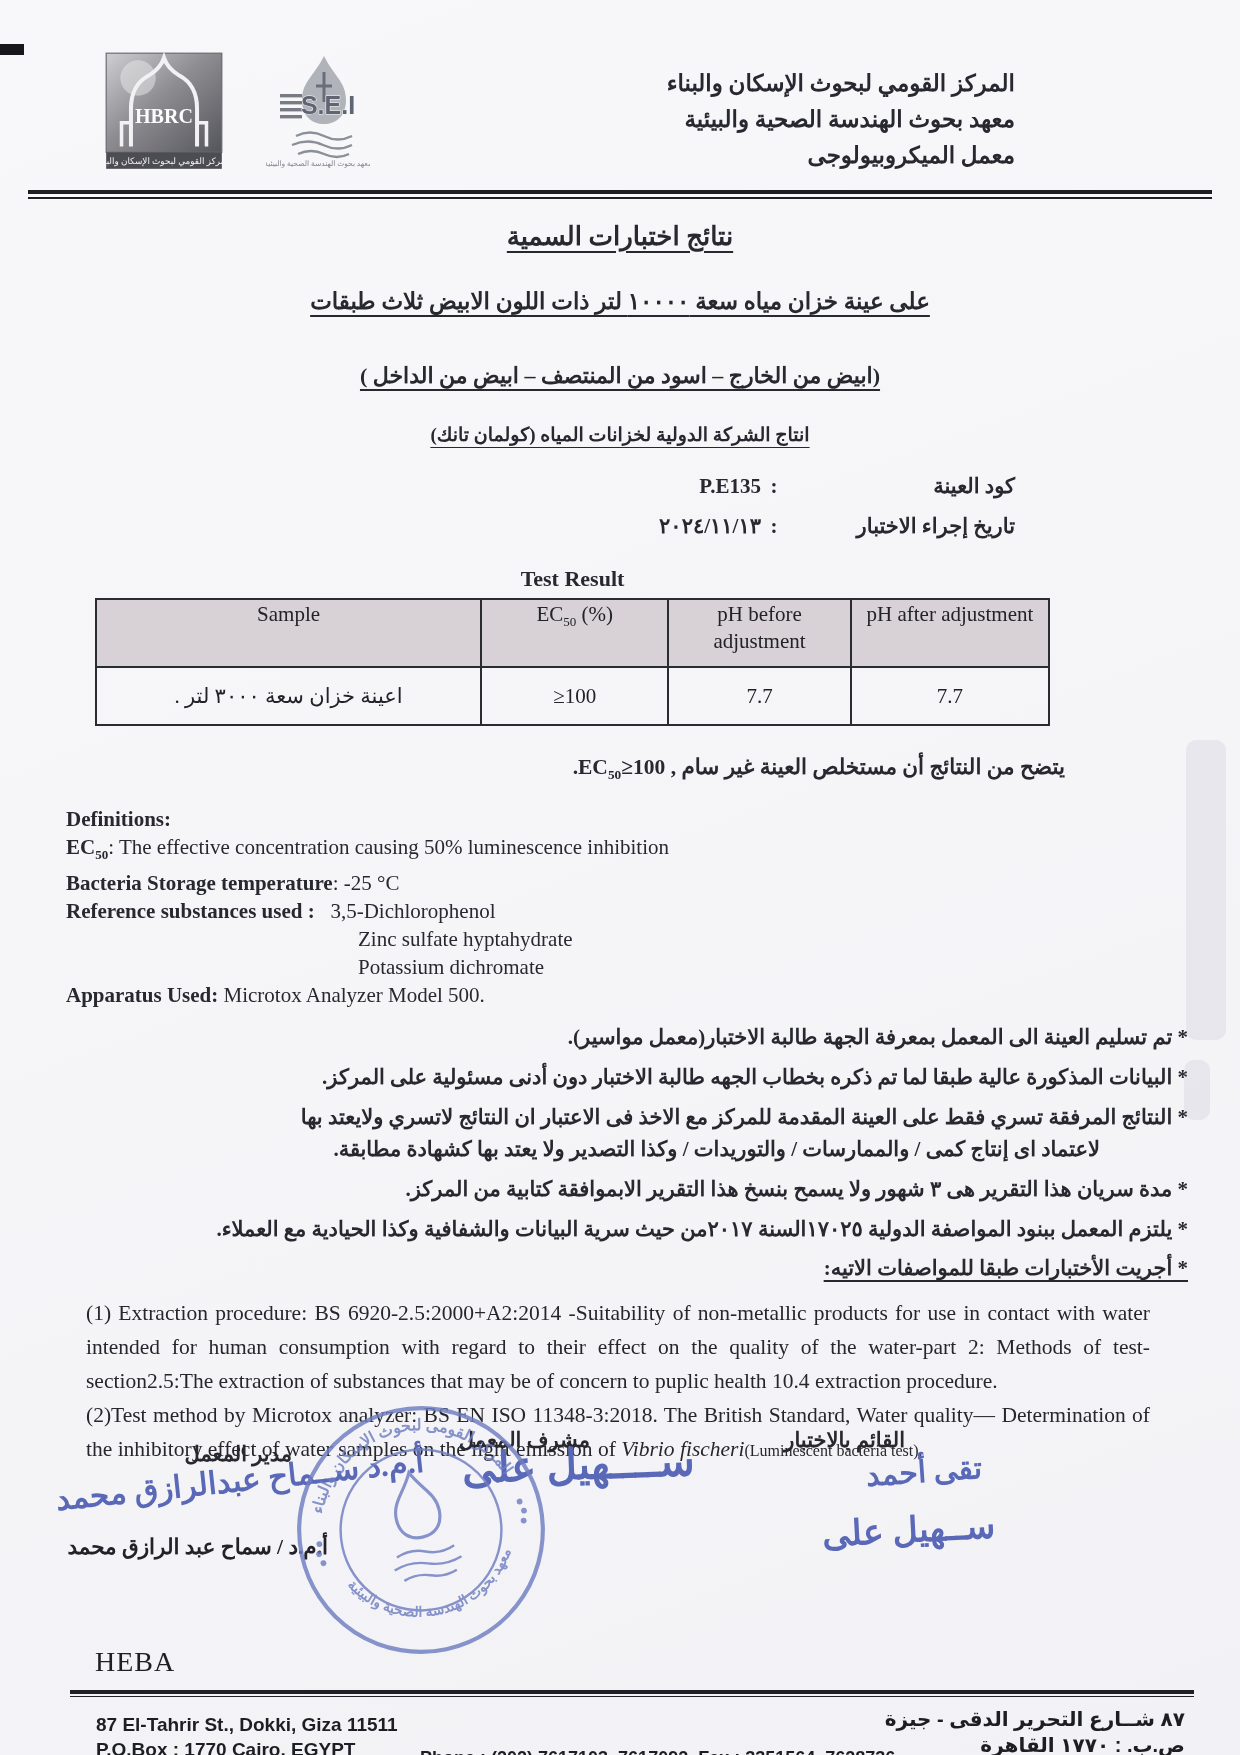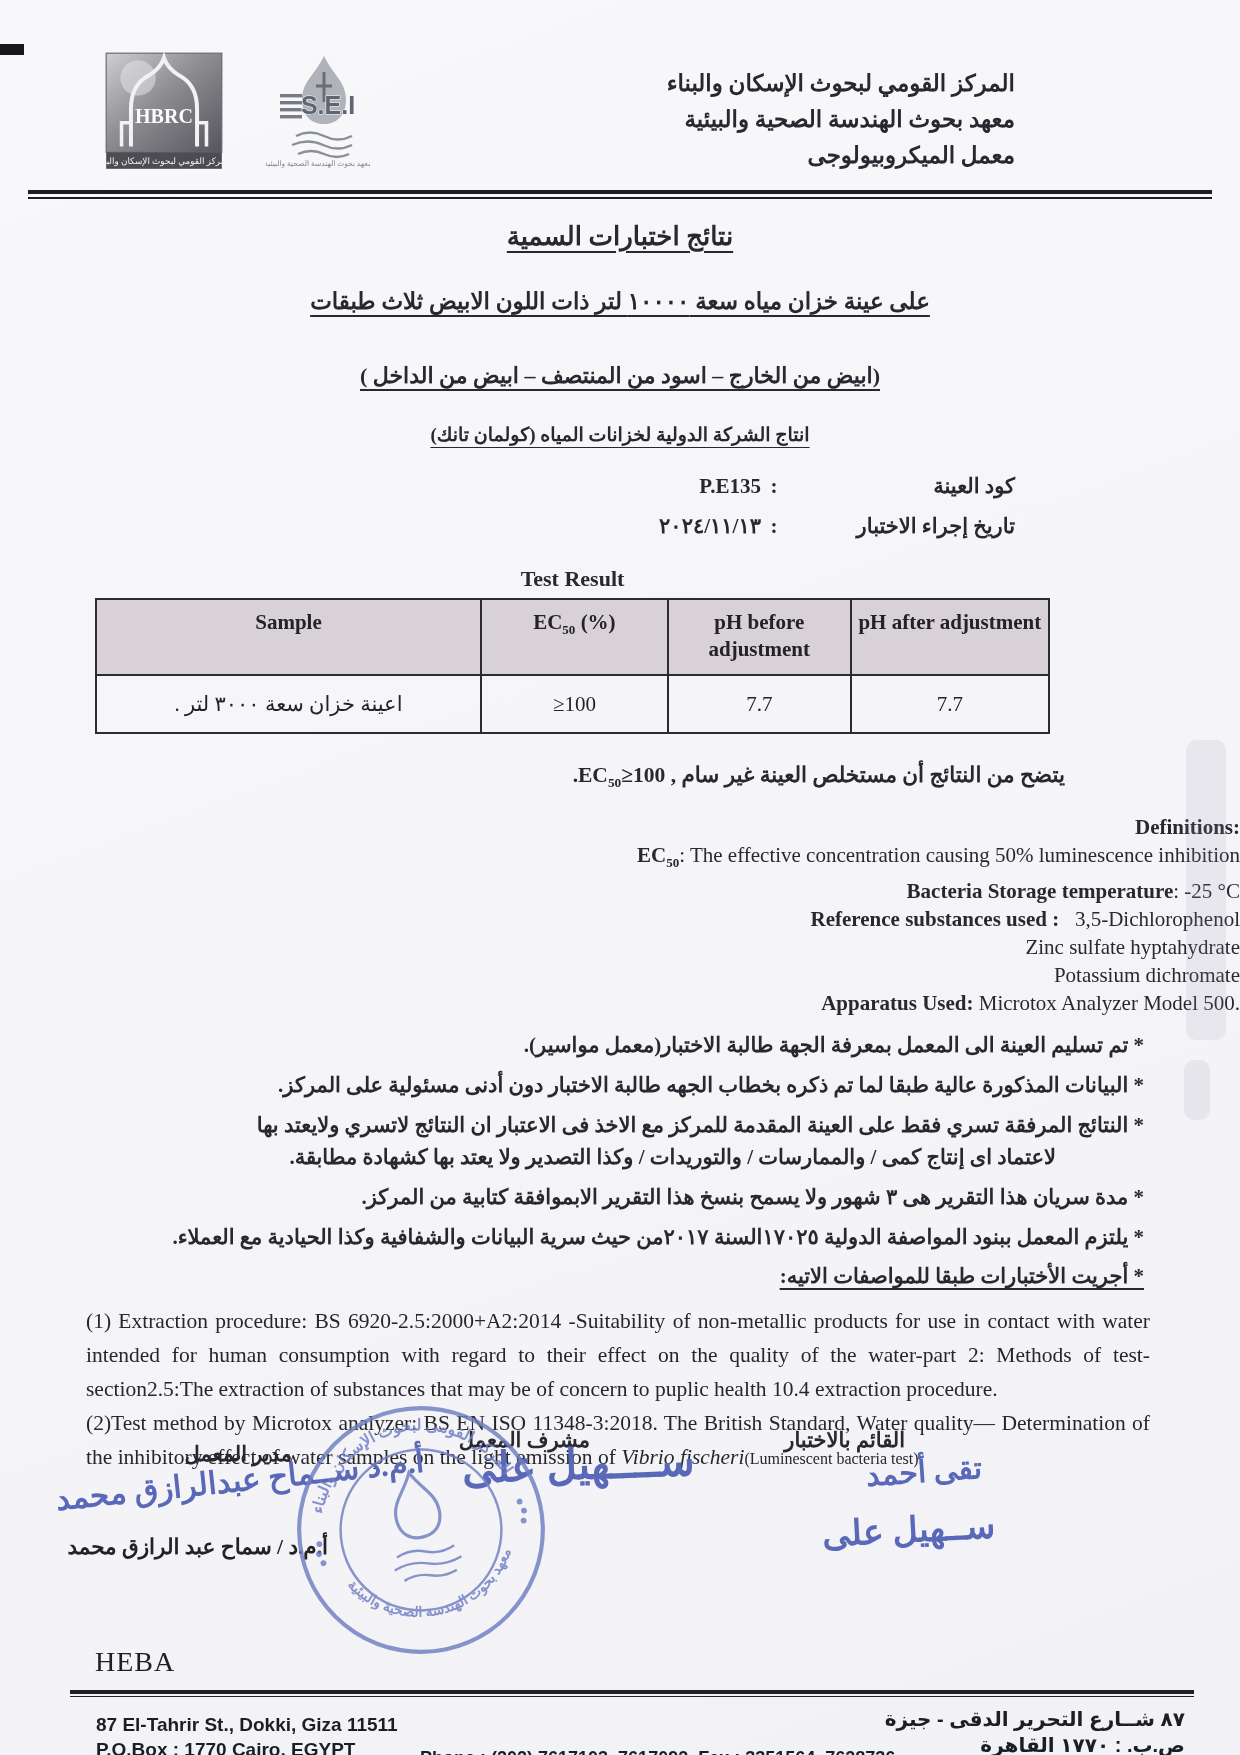--- a/index.html
+++ b/index.html
@@ -36,36 +36,36 @@
   .sample-info{direction:rtl;margin:28px 225px 0 0;font-weight:bold;font-size:21px;}
   .si-row{display:flex;align-items:baseline;height:40px;}
   .si-label{width:228px;}
   .si-colon{width:26px;text-align:center;}
   .si-value{width:140px;text-align:right;direction:ltr;font-weight:bold;}
 
   
   .tr-head{width:955px;margin:12px 0 0 95px;text-align:center;font-weight:bold;font-size:22px;}
   table.results{border-collapse:collapse;margin:6px 0 0 95px;width:955px;font-size:21px;color:#222228;}
   table.results th,table.results td{border:2px solid #2b2b32;}
-  table.results thead th{background:#d8d2d6;font-weight:bold;height:64px;vertical-align:top;padding-top:9px;line-height:27px;}
+  table.results thead th{background:#d8d2d6;font-weight:normal;height:64px;vertical-align:top;padding-top:1px;line-height:27px;}
   table.results tbody td{height:54px;text-align:center;vertical-align:middle;}
   .cw1{width:390px;} .cw2{width:187px;} .cw3{width:181px;} .cw4{width:197px;}
   sub{font-size:.62em;}
 
   
   .conclusion{direction:rtl;margin:28px 175px 12px 0;text-align:right;font-weight:bold;font-size:21.5px;}
   .ltr{direction:ltr;unicode-bidi:embed;}
 
   
-  .defs{margin:22px 0 0 66px;font-size:21px;line-height:28px;text-align:right;}
+  .defs{margin:22px 0 0 66px;font-size:21px;line-height:28px;}
   .defs b{font-weight:bold;}
   .ref-extra{margin-left:292px;}
 
   
-  .notes{direction:rtl;margin:14px 96px 0 80px;font-weight:bold;font-size:21px;text-align:right;}
+  .notes{direction:rtl;margin:14px 52px 0 80px;font-weight:bold;font-size:21px;text-align:right;}
   .note{margin-top:10px;line-height:1.42;}
   .note.cont{margin:2px 88px 0 0;}
   .note.uline{text-decoration:underline;text-underline-offset:5px;}
 
   
   .specs{margin:12px 90px 0 86px;font-size:21.5px;line-height:34px;text-align:justify;color:#26262c;}
   .specs p{margin:0;}
   .small{font-size:16px;}
 
   

